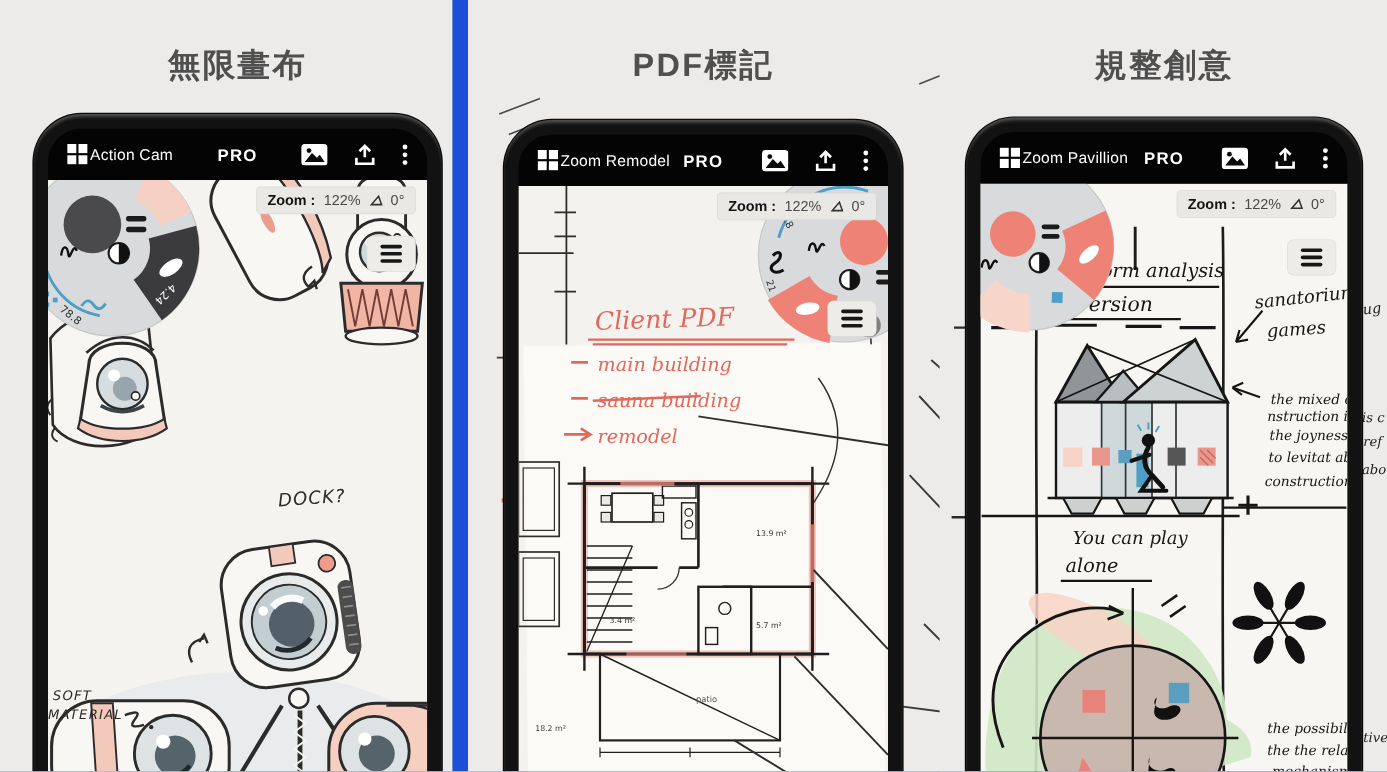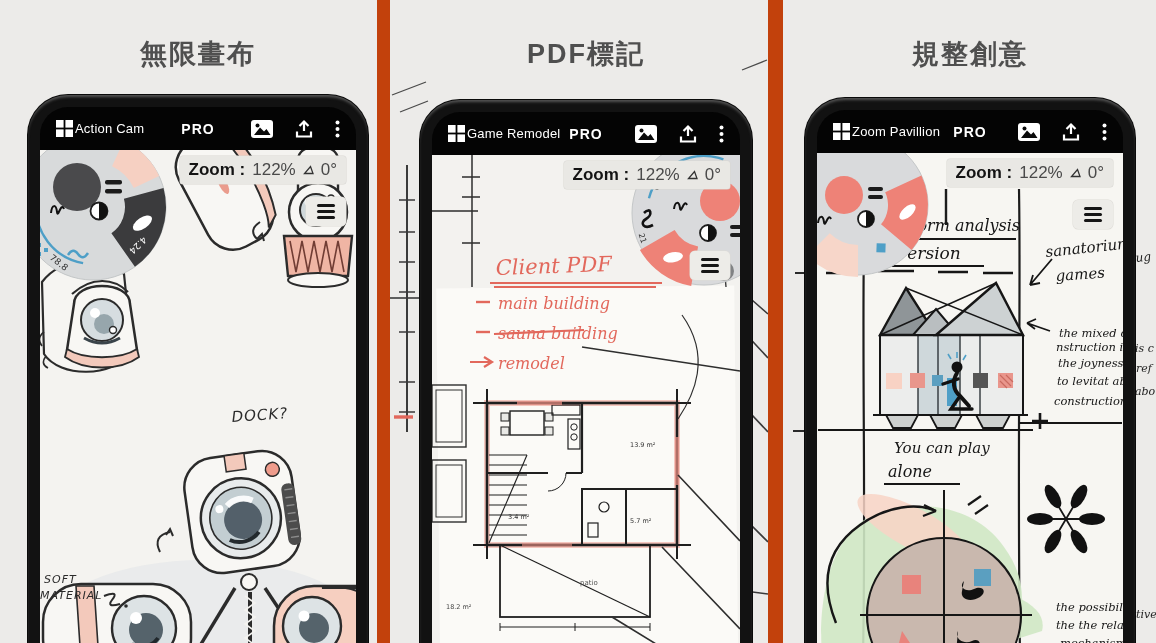--- a/index.html
+++ b/index.html
@@ -1,35 +1,35 @@
 <!DOCTYPE html>
 <html><head>
 <meta charset="utf-8">
 <style>
   html,body{margin:0;padding:0;background:#ffffff;font-family:"Liberation Sans",sans-serif;}
-  .stage{position:relative;width:1156px;height:643px;overflow:hidden;background:#c2410c;}
+  .stage{position:relative;width:1156px;height:643px;overflow:hidden;background:#1d4ed8;}
   .panel{position:absolute;top:0;height:643px;background:#ecebe9;overflow:hidden;}
   #panel1{left:0;width:377px;}
-  #panel2{left:390px;width:378px;}
+  #panel2{left:390px;width:378px;padding-left:48px;}
   #panel3{left:783px;width:373px;}
   .panel-title{position:absolute;top:36px;transform:translateX(-50%);margin:0;
     font-size:27px;font-weight:600;color:#4f4f4f;letter-spacing:2px;white-space:nowrap;}
   .spill{position:absolute;inset:0;width:100%;height:100%;pointer-events:none;}
   .phone{position:absolute;background:#121212;border-radius:40px 40px 0 0;
     box-shadow:inset 0 3px 3px -1px #555,0 0 0 1px #0a0a0a;}
   .screen{margin:12px 12px 0 12px;height:calc(100% - 12px);border-radius:28px 28px 0 0;overflow:hidden;position:relative;}
   .toolbar{height:43px;background:#040404;display:flex;align-items:center;padding:0 16px;position:relative;z-index:6;}
   .proj-name{color:#ffffff;font-size:13px;margin-left:2px;letter-spacing:.2px;}
   .pro-badge{position:absolute;left:50%;transform:translateX(-50%);color:#ffffff;font-weight:bold;font-size:14px;letter-spacing:1px;}
   .tb-icons{margin-left:auto;display:flex;align-items:center;gap:21px;}
   .canvas{position:relative;height:calc(100% - 43px);}
   .cv1{background:#f4f3f0;} .cv2{background:#f3f2ef;} .cv3{background:#f7f6f2;}
   .artwork{position:absolute;inset:0;width:100%;height:100%;z-index:1;}
   .zoom-pill{position:absolute;top:6px;right:10px;z-index:5;background:#e9e8e4;border-radius:3px;
-    padding:4px 9px;display:flex;align-items:center;gap:7px;font-size:17px;color:#4a4a4a;
+    padding:4px 9px;display:flex;align-items:center;gap:7px;font-size:12px;color:#4a4a4a;
     box-shadow:0 0 0 .5px #d9d7d2;}
   .zoom-pill b{color:#141414;font-weight:bold;}
   .menu-pill{position:absolute;top:47px;right:10px;z-index:5;width:40px;height:29px;background:#edece8;
     border-radius:5px;display:flex;flex-direction:column;align-items:center;justify-content:center;gap:3.4px;
     box-shadow:0 0 0 .5px #dddbd6;}
   .menu-pill i{display:block;width:18px;height:3px;background:#161616;border-radius:1.5px;}
   text{user-select:none;}
   .hw{font-family:"DejaVu Serif",serif;font-style:italic;}
   .marker{font-family:"DejaVu Sans",sans-serif;font-style:italic;letter-spacing:1px;}
   .tiny{font-family:"DejaVu Sans",sans-serif;}
@@ -207,21 +207,21 @@
     </svg>
     <div class="phone" style="left:30px;top:100px;width:332px;height:555px">
       <div class="screen">
         <header class="toolbar">
           <svg width="17" height="17" viewBox="0 0 17 17">
             <rect x="0" y="0" width="7.6" height="7.6" fill="#fff"></rect>
               <rect x="9.4" y="0" width="7.6" height="7.6" fill="#fff"></rect>
             <rect x="0" y="9.4" width="7.6" height="7.6" fill="#fff"></rect>
               <rect x="9.4" y="9.4" width="7.6" height="7.6" fill="#fff"></rect>
           </svg>
-          <span class="proj-name">Game Remodel</span>
+          <span class="proj-name">Zoom Remodel</span>
           <span class="pro-badge">PRO</span>
           <span class="tb-icons">
             <svg width="22" height="18" viewBox="0 0 22 18">
               <rect width="22" height="18" rx="3" fill="#fff"></rect>
                 <circle cx="6.5" cy="5.5" r="2" fill="#0a0a0a"></circle>
               <path d="M3 15 L9 7.5 L13 11.5 L15.5 9 L19.5 15 Z" fill="#0a0a0a"></path>
             </svg>
             <svg width="20" height="20" viewBox="0 0 20 20">
               <path d="M10 2.5 V12" stroke="#fff" stroke-width="2.2" fill="none"></path>
               <path d="M5.5 7 L10 2.5 L14.5 7" stroke="#fff" stroke-width="2.2" fill="none"></path>

